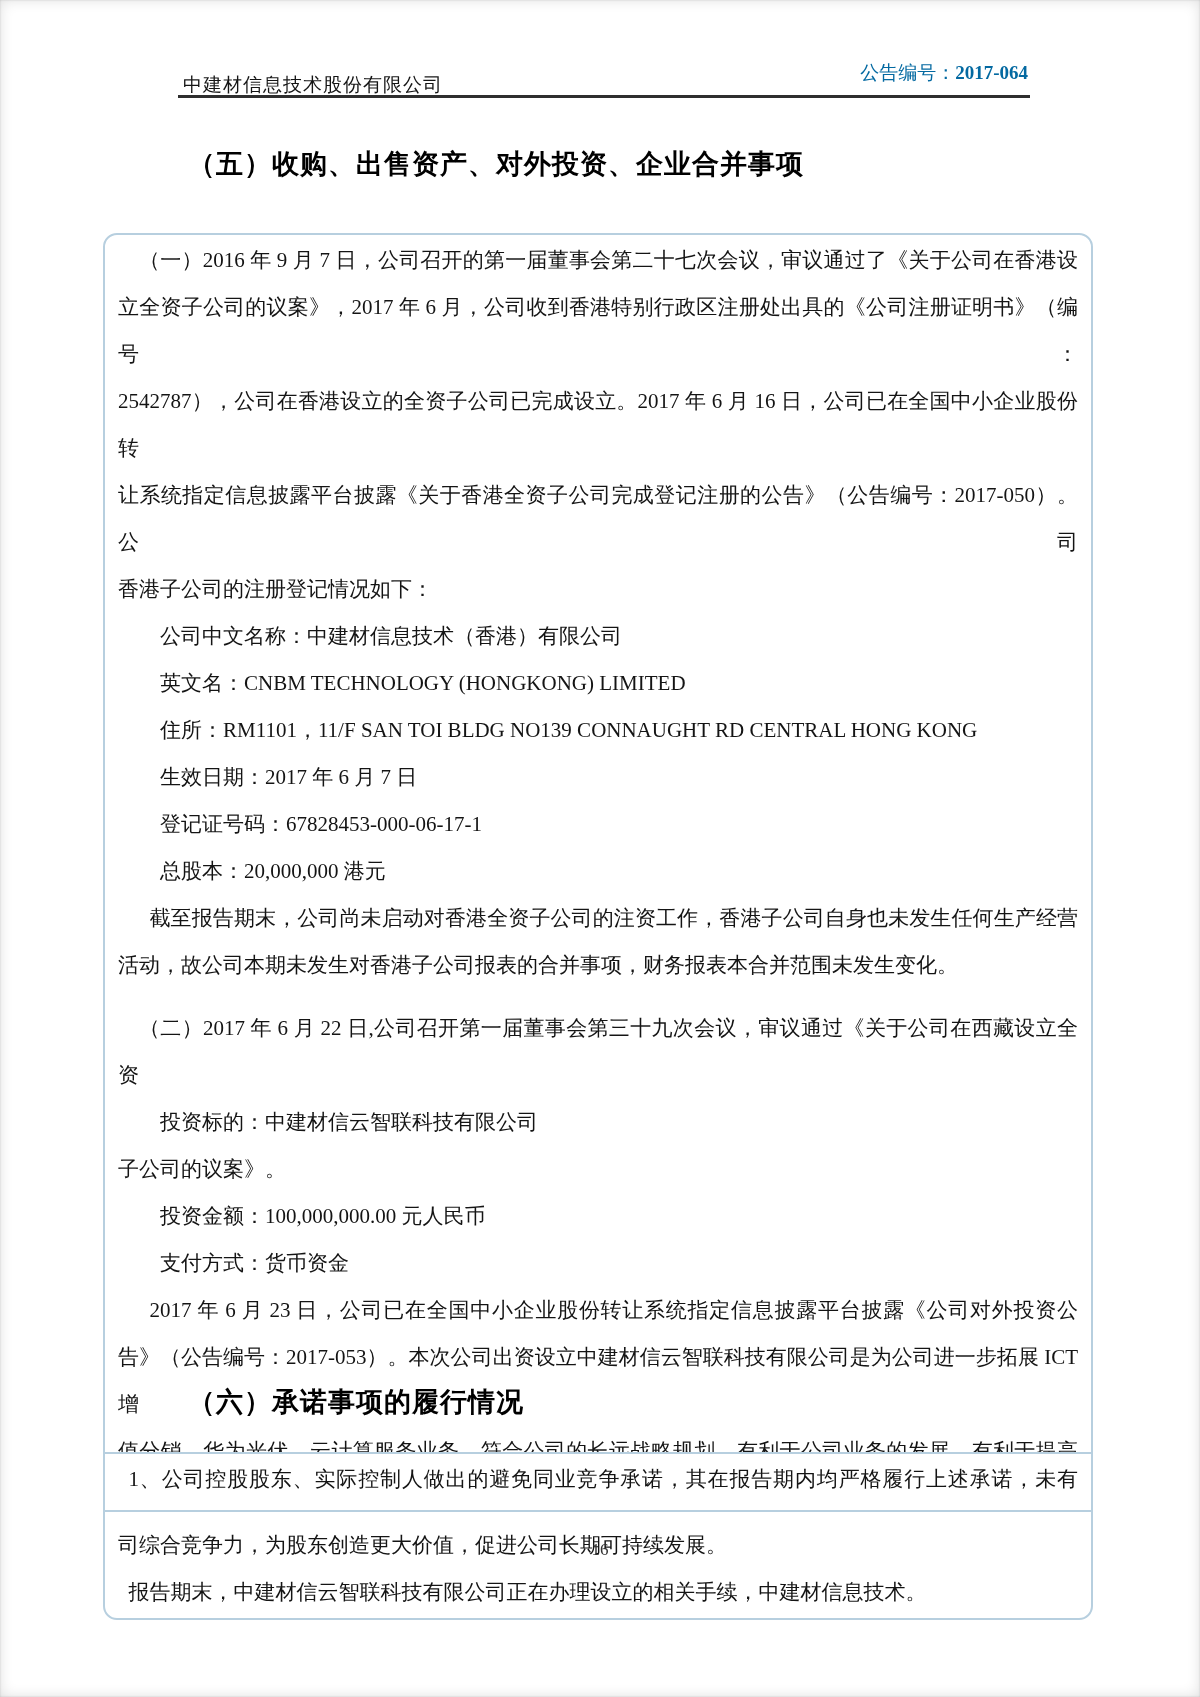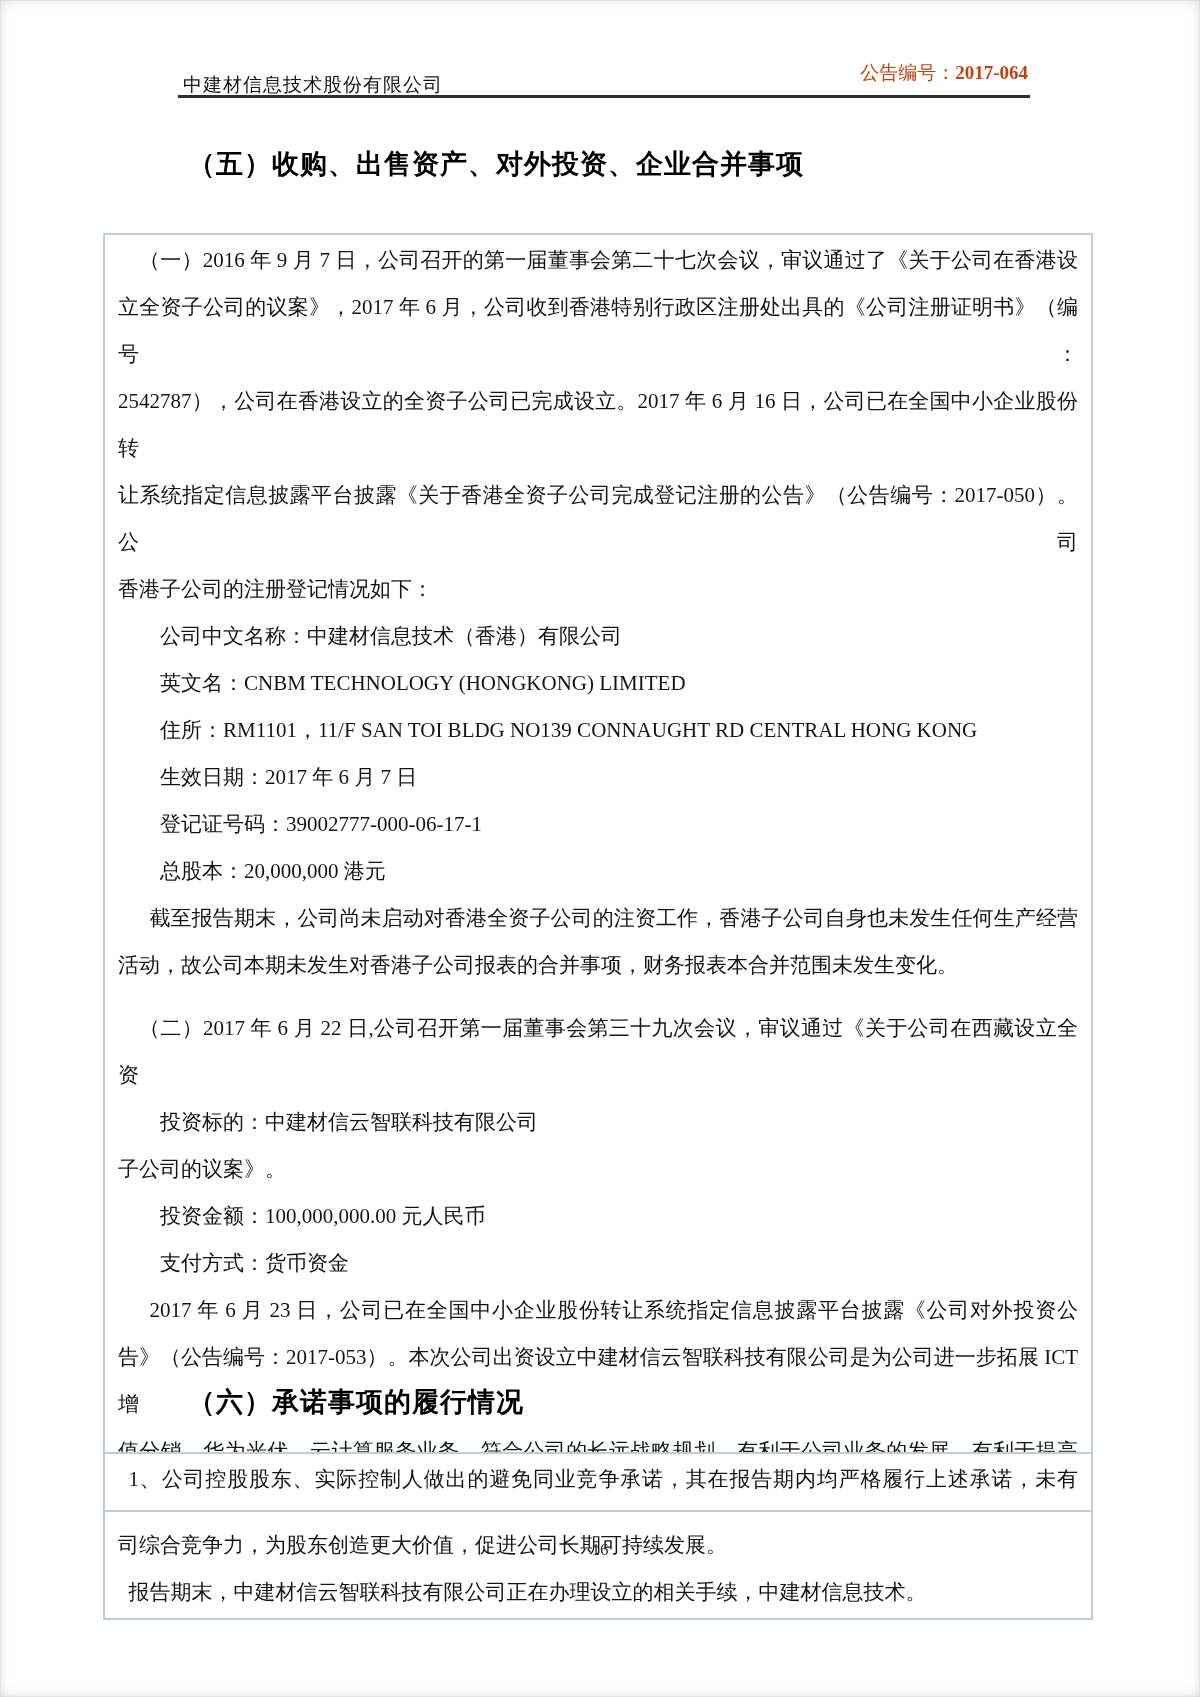--- a/index.html
+++ b/index.html
@@ -10,41 +10,41 @@
   }
   .scan-frame{
     position:absolute;inset:0;pointer-events:none;
     box-shadow:inset 0 0 14px rgba(0,0,0,.13), inset 0 0 2px rgba(0,0,0,.18);
   }
   
   .header-company{
     position:absolute;left:183px;top:60px;font-size:19px;letter-spacing:1px;color:#141414;margin-top:12px;
   }
   .header-no{
-    position:absolute;right:172px;top:60px;font-size:19px;color:#c2410c;
+    position:absolute;right:172px;top:60px;font-size:19px;color:#0369a1;
   }
   .header-no .num{font-weight:bold;}
   .header-rule{
     position:absolute;left:178px;top:95px;width:852px;height:3px;background:#2e2e2e;
   }
   
   .section-title{
     position:absolute;left:188px;margin:0;
     font-family:"Liberation Sans","DejaVu Sans",sans-serif;
     font-weight:bold;font-size:27px;color:#000;letter-spacing:1px;white-space:nowrap;
   }
   #title-five{top:146px;text-align:center;}
   #title-six{top:1384px;}
   
   .content-box{
     position:absolute;left:103px;width:990px;box-sizing:border-box;
     border:2px solid #b7cfdf;background:#fff;
     padding:2px 13px;
   }
-  #box-one{top:233px;}
+  #box-one{top:233px;border-radius:14px;}
   #box-two{top:1452px;padding-top:2px;padding-bottom:7px;}
   .line{
     font-size:21px;line-height:47px;color:#141414;
   }
   .fill{
     text-align:justify;text-align-last:justify;
   }
   .gap{margin-top:16px;}
   
   .page-no{
@@ -69,21 +69,21 @@
 <div class="content-box" id="box-one">
     <div class="line fill" style="text-indent: 1em;">（一）2016 年 9 月 7 日，公司召开的第一届董事会第二十七次会议，审议通过了《关于公司在香港设</div>
     <div class="line fill">立全资子公司的议案》，2017 年 6 月，公司收到香港特别行政区注册处出具的《公司注册证明书》（编号：</div>
     <div class="line fill">2542787），公司在香港设立的全资子公司已完成设立。2017 年 6 月 16 日，公司已在全国中小企业股份转</div>
     <div class="line fill">让系统指定信息披露平台披露《关于香港全资子公司完成登记注册的公告》（公告编号：2017-050）。公司</div>
     <div class="line">香港子公司的注册登记情况如下：</div>
     <div class="line" style="text-indent: 2em;">公司中文名称：中建材信息技术（香港）有限公司</div>
     <div class="line" style="text-indent: 2em;">英文名：CNBM TECHNOLOGY (HONGKONG) LIMITED</div>
     <div class="line" style="text-indent: 2em;">住所：RM1101，11/F SAN TOI BLDG NO139 CONNAUGHT RD CENTRAL HONG KONG</div>
     <div class="line" style="text-indent: 2em;">生效日期：2017 年 6 月 7 日</div>
-    <div class="line" style="text-indent: 2em;">登记证号码：39002777-000-06-17-1</div>
+    <div class="line" style="text-indent: 2em;">登记证号码：67828453-000-06-17-1</div>
     <div class="line" style="text-indent: 2em;">总股本：20,000,000 港元</div>
     <div class="line fill" style="text-indent: 1.5em;">截至报告期末，公司尚未启动对香港全资子公司的注资工作，香港子公司自身也未发生任何生产经营</div>
     <div class="line">活动，故公司本期未发生对香港子公司报表的合并事项，财务报表本合并范围未发生变化。</div>
     <div class="line fill gap" style="text-indent: 1em;">（二）2017 年 6 月 22 日,公司召开第一届董事会第三十九次会议，审议通过《关于公司在西藏设立全资</div>
     <div class="line" style="text-indent: 2em;">投资标的：中建材信云智联科技有限公司</div>
     <div class="line">子公司的议案》。</div>
     <div class="line" style="text-indent: 2em;">投资金额：100,000,000.00 元人民币</div>
     <div class="line" style="text-indent: 2em;">支付方式：货币资金</div>
     <div class="line fill" style="text-indent: 1.5em;">2017 年 6 月 23 日，公司已在全国中小企业股份转让系统指定信息披露平台披露《公司对外投资公</div>
     <div class="line fill">告》（公告编号：2017-053）。本次公司出资设立中建材信云智联科技有限公司是为公司进一步拓展 ICT 增</div>

